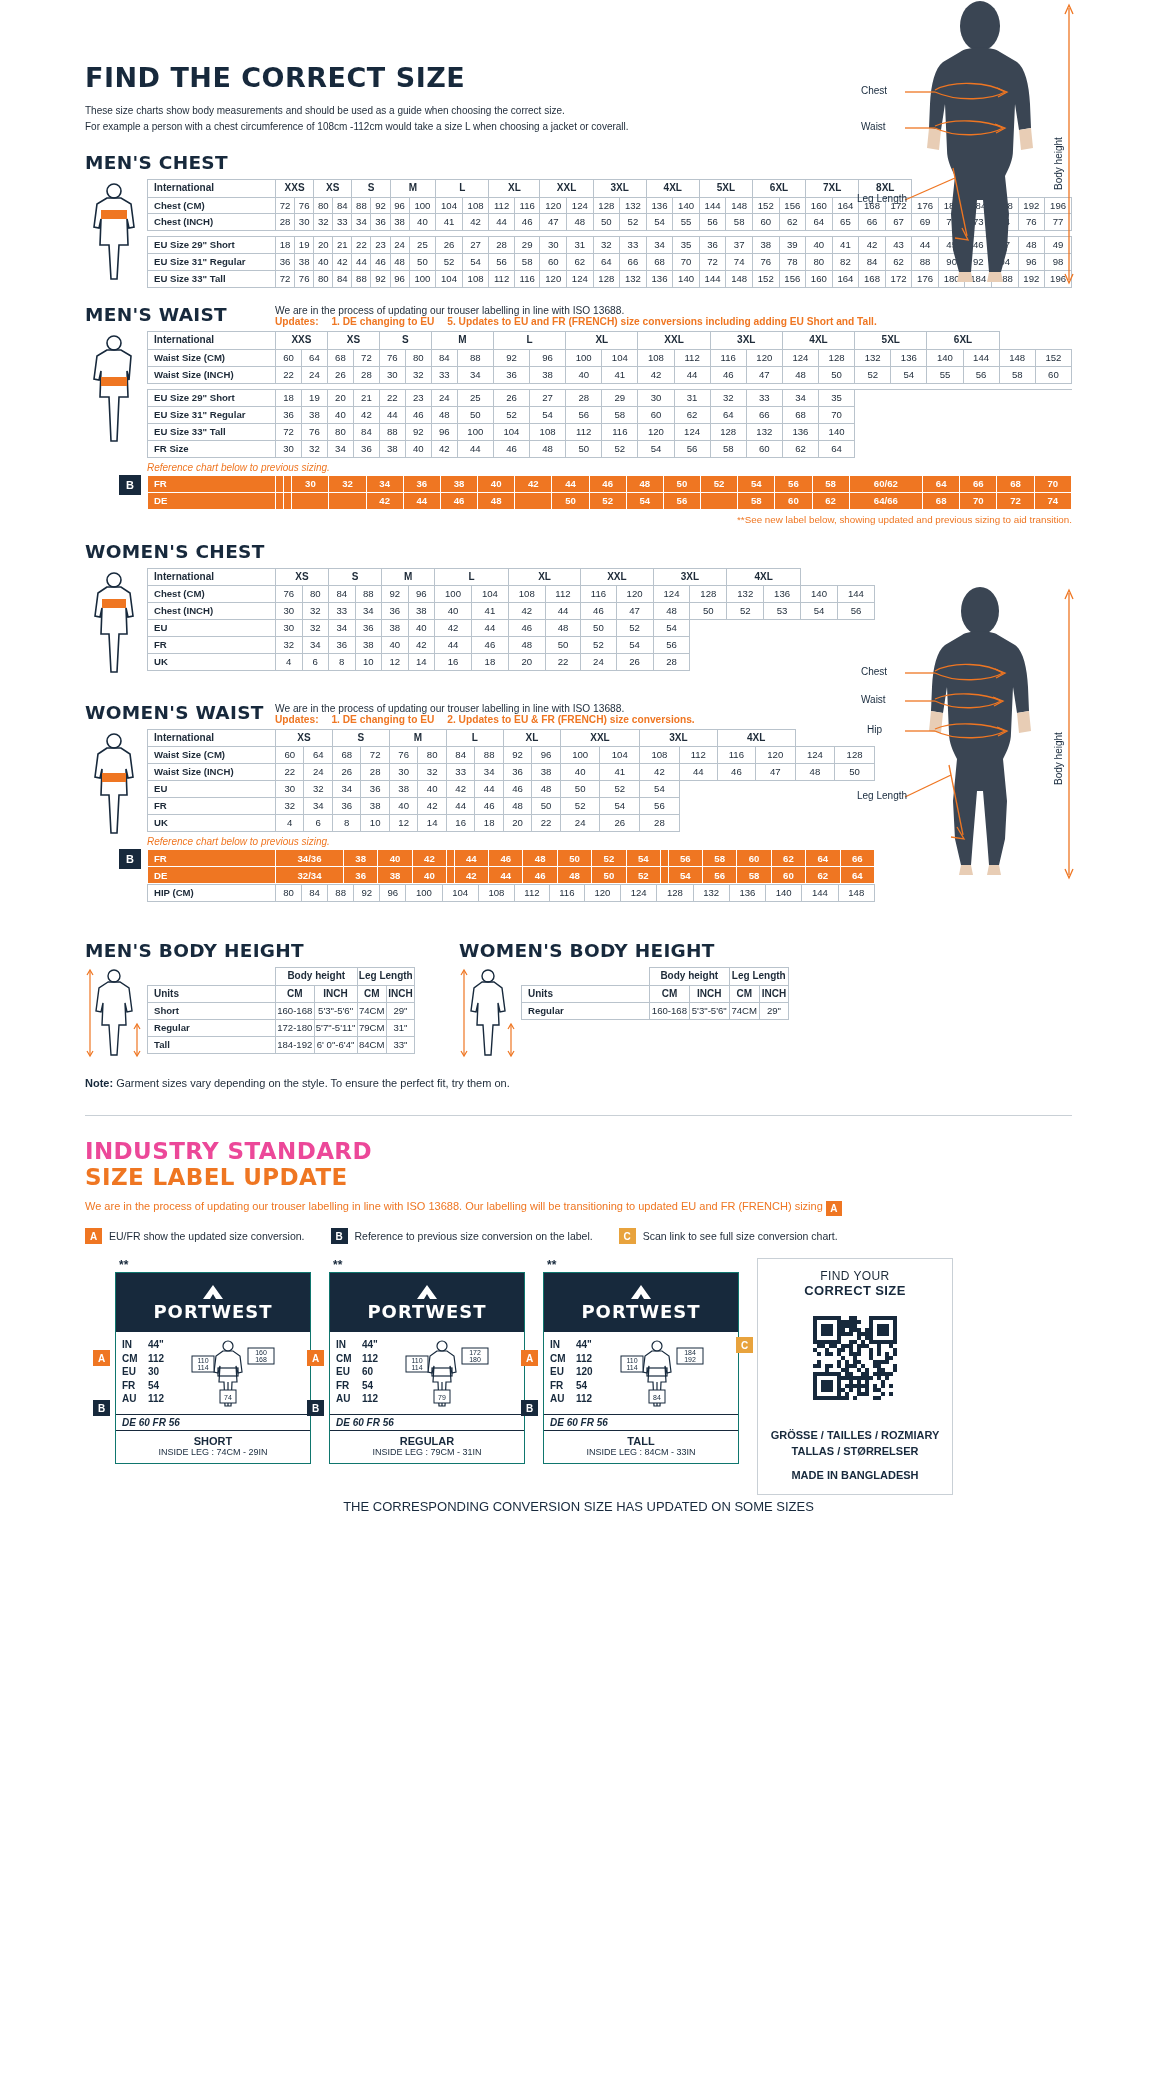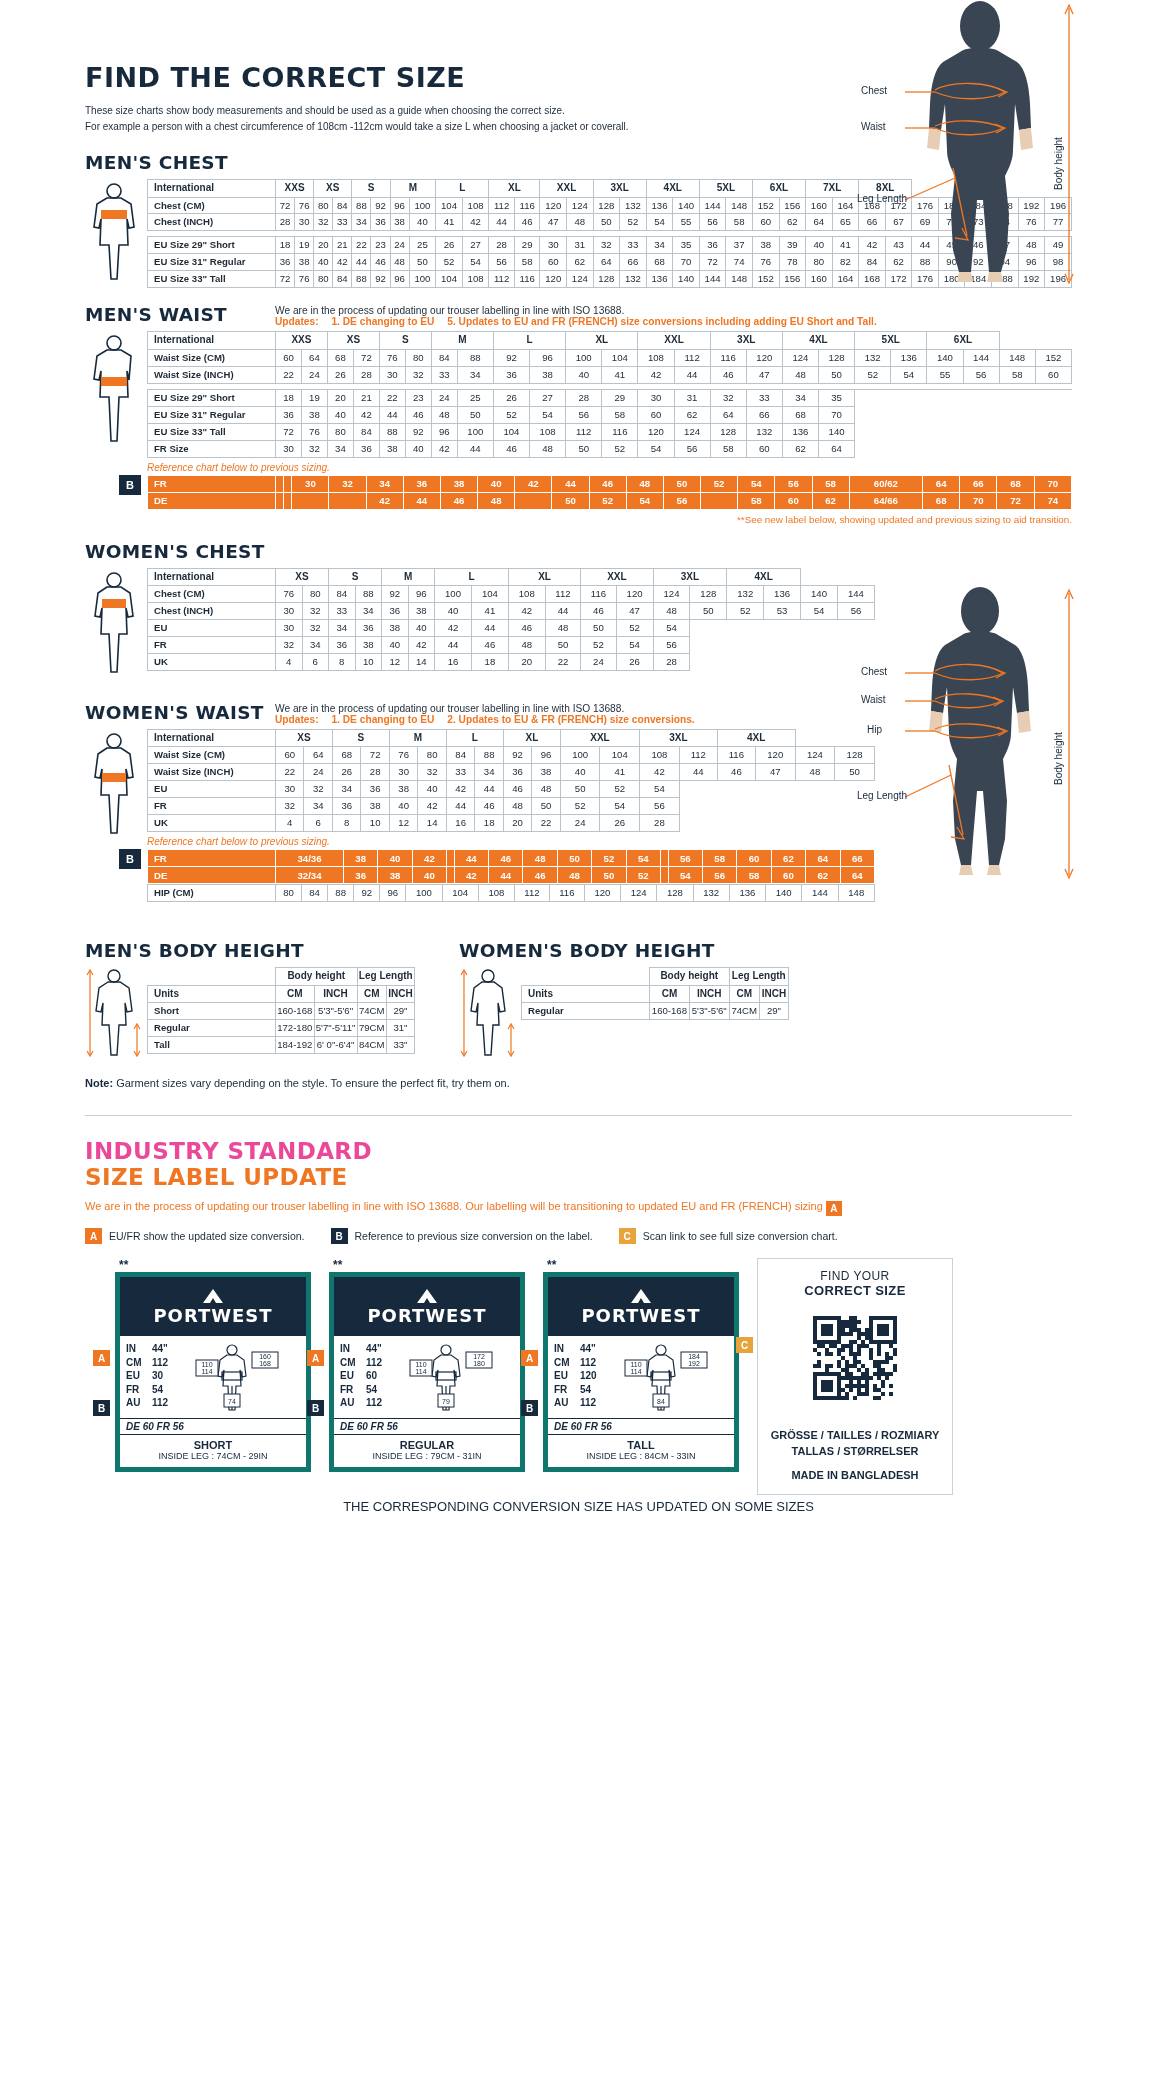--- a/index.html
+++ b/index.html
@@ -90,21 +90,21 @@
   .ind-lead .abox { display:inline-flex; width:16px; height:15px; background:#ef7622; color:#fff; align-items:center; justify-content:center; font-weight:bold; font-size:10px; vertical-align:-2px;}
   .legend { display:flex; gap:26px; font-size:10.5px; align-items:center; margin-bottom:14px; }
   .legend .item { display:flex; align-items:center; gap:7px; color:#1d2a38; }
   .tagA { width:17px;height:16px;background:#ef7622;color:#fff;display:flex;align-items:center;justify-content:center;font-weight:bold;font-size:10px;}
   .tagB { width:17px;height:16px;background:#17293c;color:#fff;display:flex;align-items:center;justify-content:center;font-weight:bold;font-size:10px;}
   .tagC { width:17px;height:16px;background:#e8a33d;color:#fff;display:flex;align-items:center;justify-content:center;font-weight:bold;font-size:10px;}
 
   .labels-row { display:flex; gap:18px; align-items:flex-start; }
   .label-card { position:relative; width:196px; }
   .stars { color:#17293c; font-weight:bold; font-size:12px; margin-left:4px; }
-  .label-inner { border:5px solid #0f766e; }
+  .label-inner { border:1px solid #0f766e; }
   .label-brand { background:#17293c; color:#fff; text-align:center; padding:12px 0 10px 0; }
   .brandtext { font-family:"DejaVu Sans", sans-serif; font-weight:bold; font-size:18px; letter-spacing:1px; }
   .label-body { display:flex; padding:6px 6px 2px 6px; gap:4px; }
   .spec { font-size:10px; line-height:1.35; }
   .spec .row { display:flex; gap:6px; }
   .spec .k { width:20px; color:#17293c; font-weight:bold; }
   .spec .v { font-weight:bold; color:#17293c; }
   .label-foot { border-top:1px solid #17293c; text-align:center; padding:4px 2px 6px 2px;}
   .label-foot .big { font-weight:bold; font-size:11px; color:#17293c; }
   .label-foot .small { font-size:9px; color:#17293c; }

